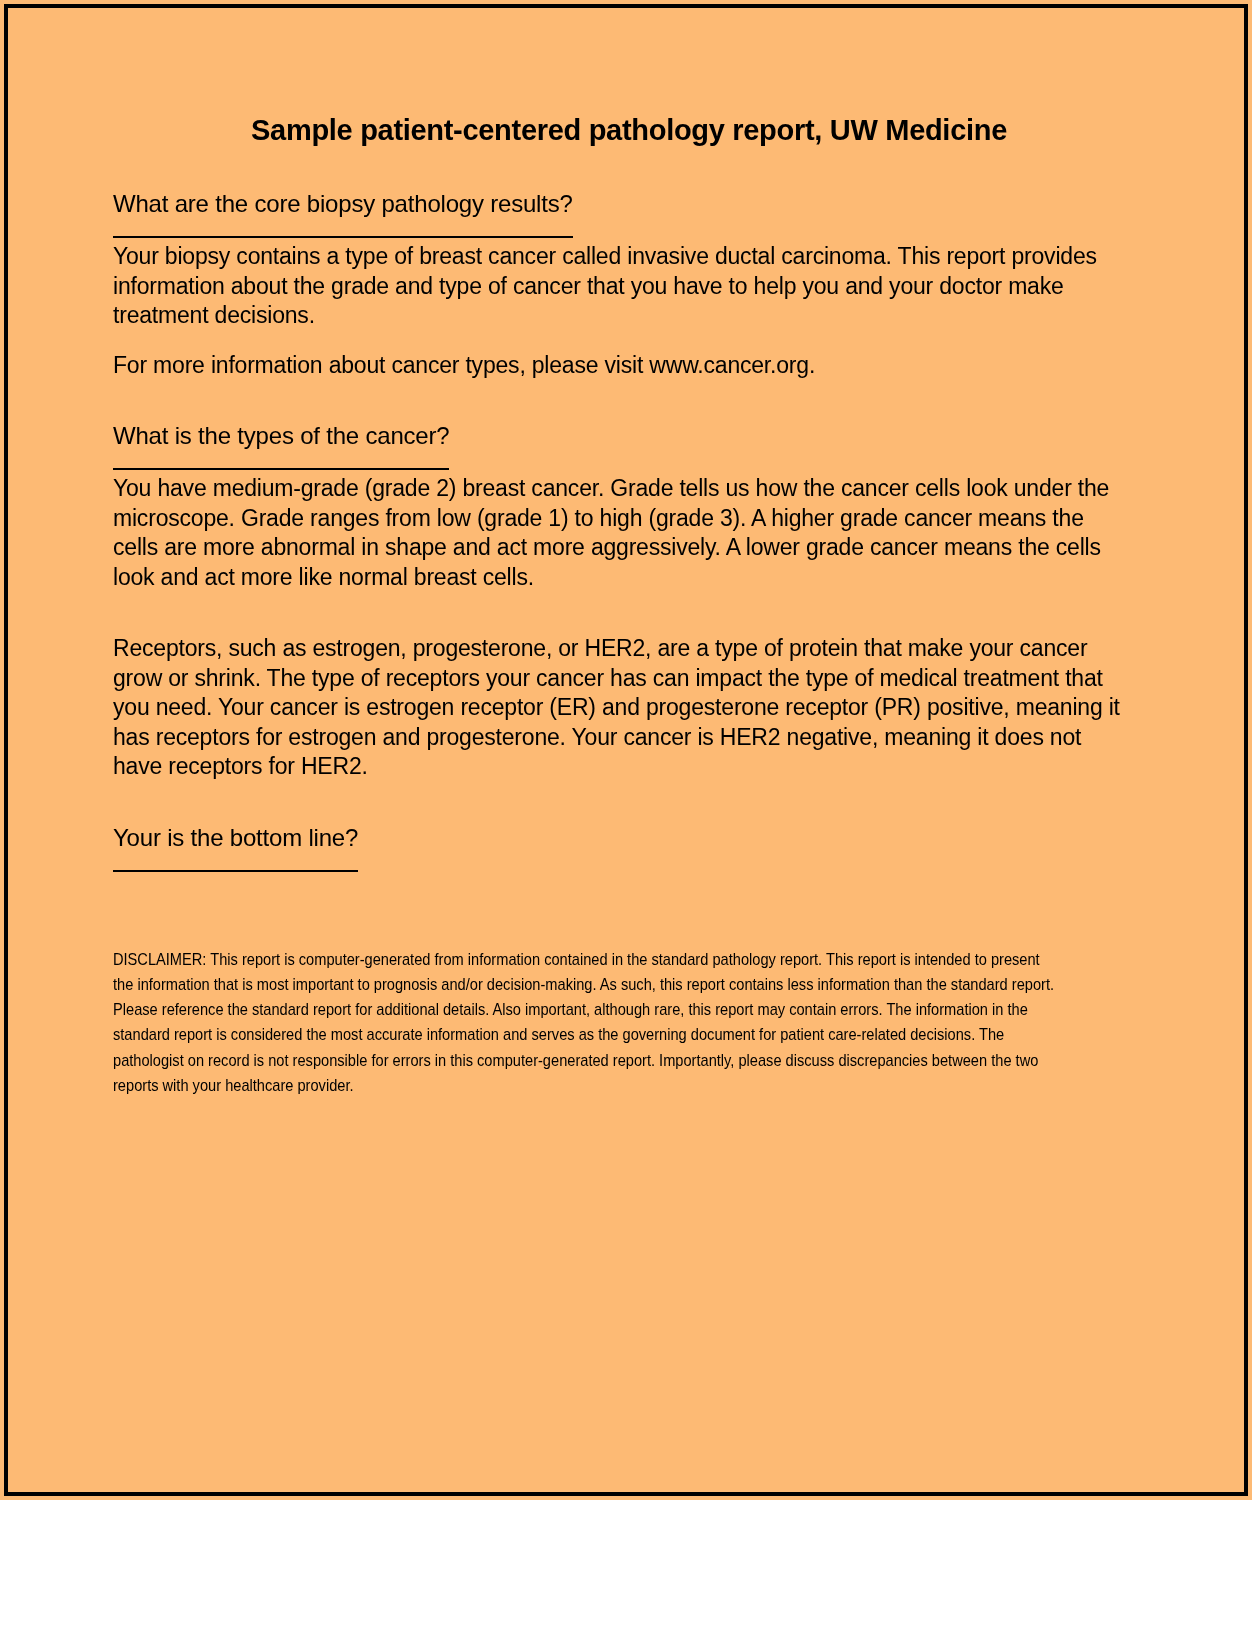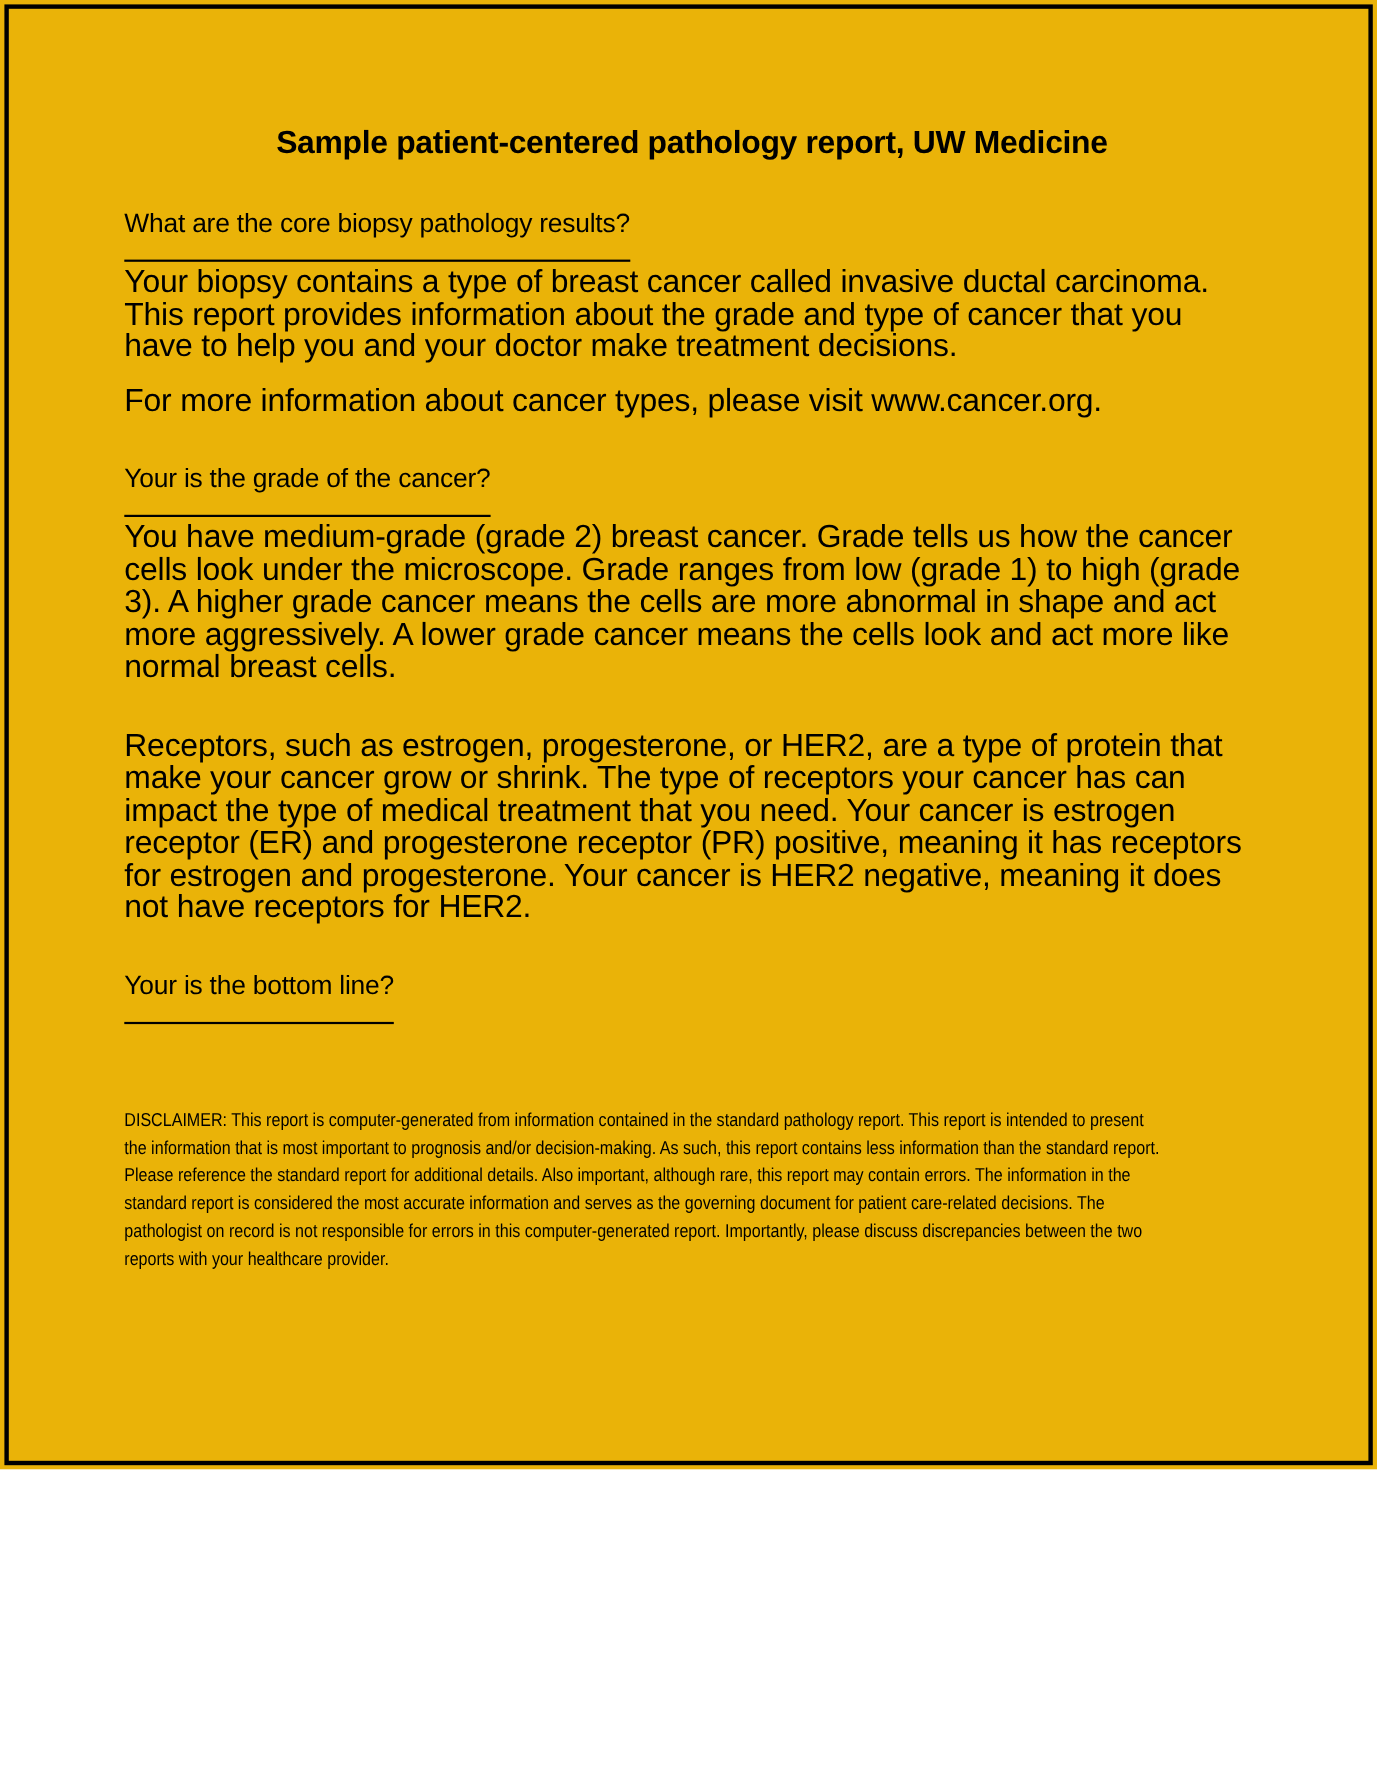--- a/index.html
+++ b/index.html
@@ -3,22 +3,22 @@
 <meta charset="utf-8">
 <style>
   html, body {
     margin: 0;
     padding: 0;
     background: #ffffff;
   }
   .page {
     position: relative;
     width: 1252px;
-    height: 1336px;
-    background: #eab308;
+    height: 1500px;
+    background: #fdba74;
     color: #000000;
     font-family: "Liberation Sans", "DejaVu Sans", sans-serif;
     overflow: hidden;
     box-sizing: border-box;
   }
   .frame {
     position: absolute;
     inset: 4px;
     border: 4px solid #000000;
     pointer-events: none;
@@ -45,21 +45,21 @@
     font-size: 24px;
     line-height: 28px;
     font-weight: normal;
     letter-spacing: -0.2px;
     padding-bottom: 18px;
     border-bottom: 2px solid #000000;
   }
   .section p {
     margin: 4px 16px 20px 0;
     max-width: 1032px;
-    font-size: 29px;
+    font-size: 23px;
     line-height: 29.5px;
     letter-spacing: -0.2px;
   }
   .disclaimer {
     margin-top: 75px;
     width: 1105px;
     transform: scaleX(0.86);
     transform-origin: left top;
     font-size: 17px;
     line-height: 25.3px;
@@ -76,21 +76,21 @@
 
     <h1 class="title">Sample patient-centered pathology report, UW Medicine</h1>
 
     <div class="section">
       <h2 class="heading">What are the core biopsy pathology results?</h2>
       <p>Your biopsy contains a type of breast cancer called invasive ductal carcinoma. This report provides information about the grade and type of cancer that you have to help you and your doctor make treatment decisions.</p>
       <p>For more information about cancer types, please visit www.cancer.org.</p>
     </div>
 
     <div class="section">
-      <h2 class="heading">Your is the grade of the cancer?</h2>
+      <h2 class="heading">What is the types of the cancer?</h2>
       <p>You have medium-grade (grade 2) breast cancer. Grade tells us how the cancer cells look under the microscope. Grade ranges from low (grade 1) to high (grade 3). A higher grade cancer means the cells are more abnormal in shape and act more aggressively. A lower grade cancer means the cells look and act more like normal breast cells.</p>
     </div>
 
     <div class="section">
       <p>Receptors, such as estrogen, progesterone, or HER2, are a type of protein that make your cancer grow or shrink. The type of receptors your cancer has can impact the type of medical treatment that you need. Your cancer is estrogen receptor (ER) and progesterone receptor (PR) positive, meaning it has receptors for estrogen and progesterone. Your cancer is HER2 negative, meaning it does not have receptors for HER2.</p>
     </div>
 
     <div class="section">
       <h2 class="heading">Your is the bottom line?</h2>
     </div>

